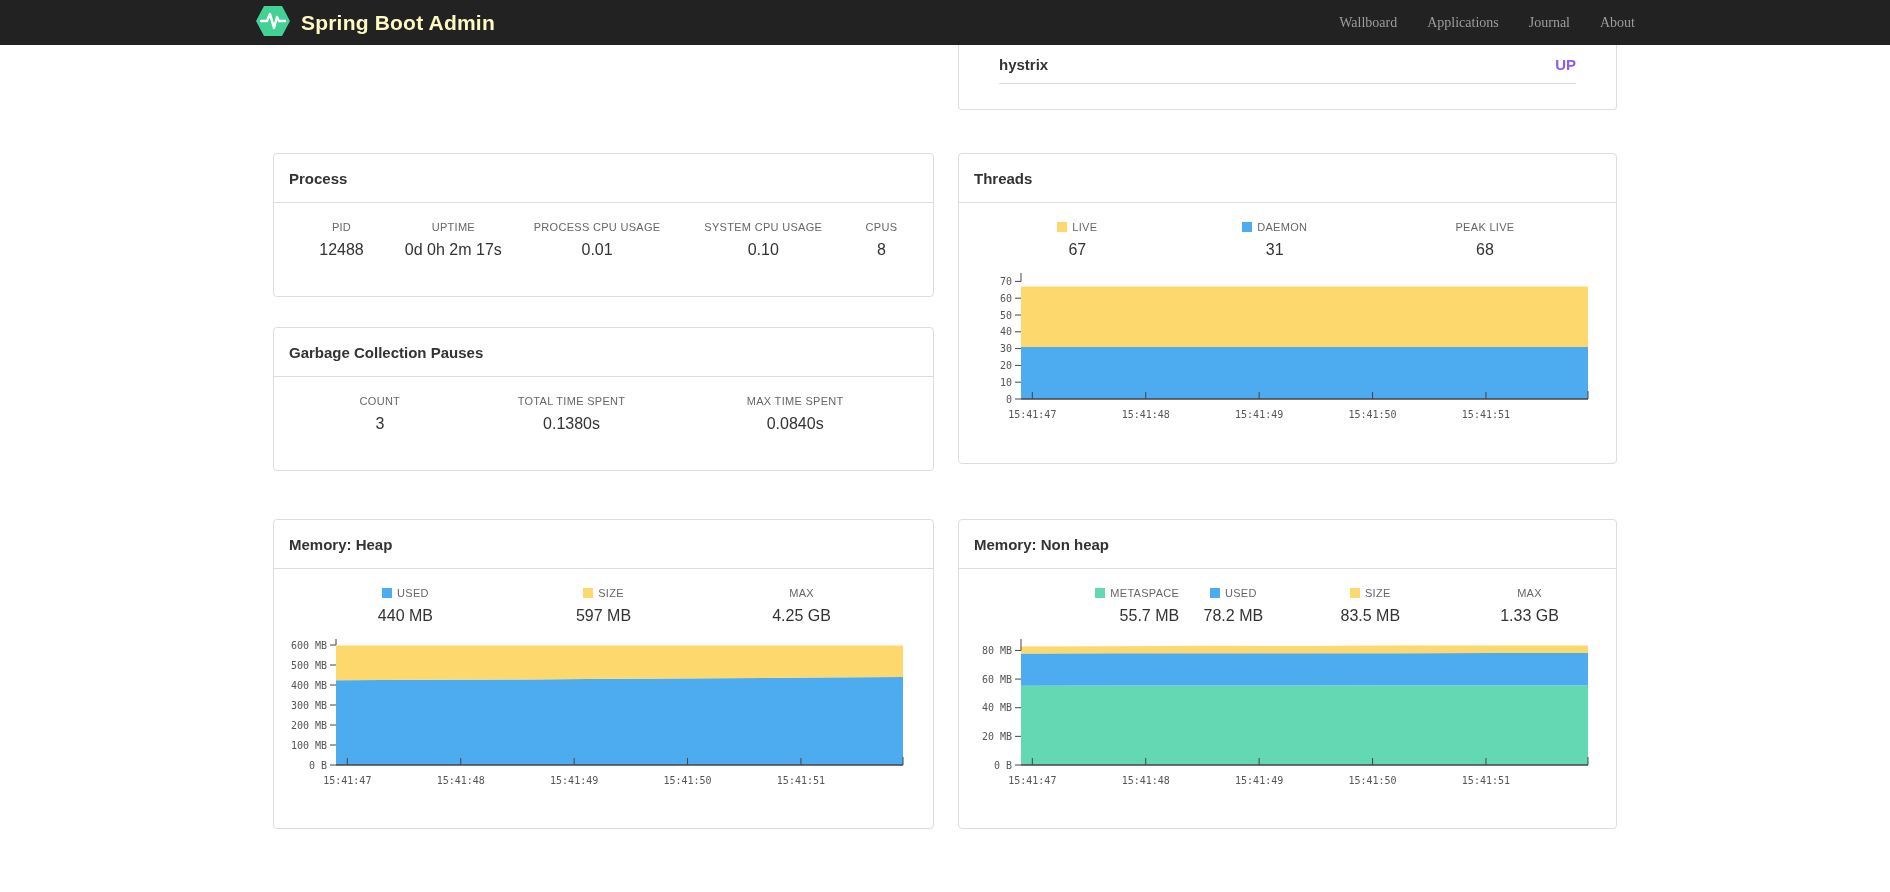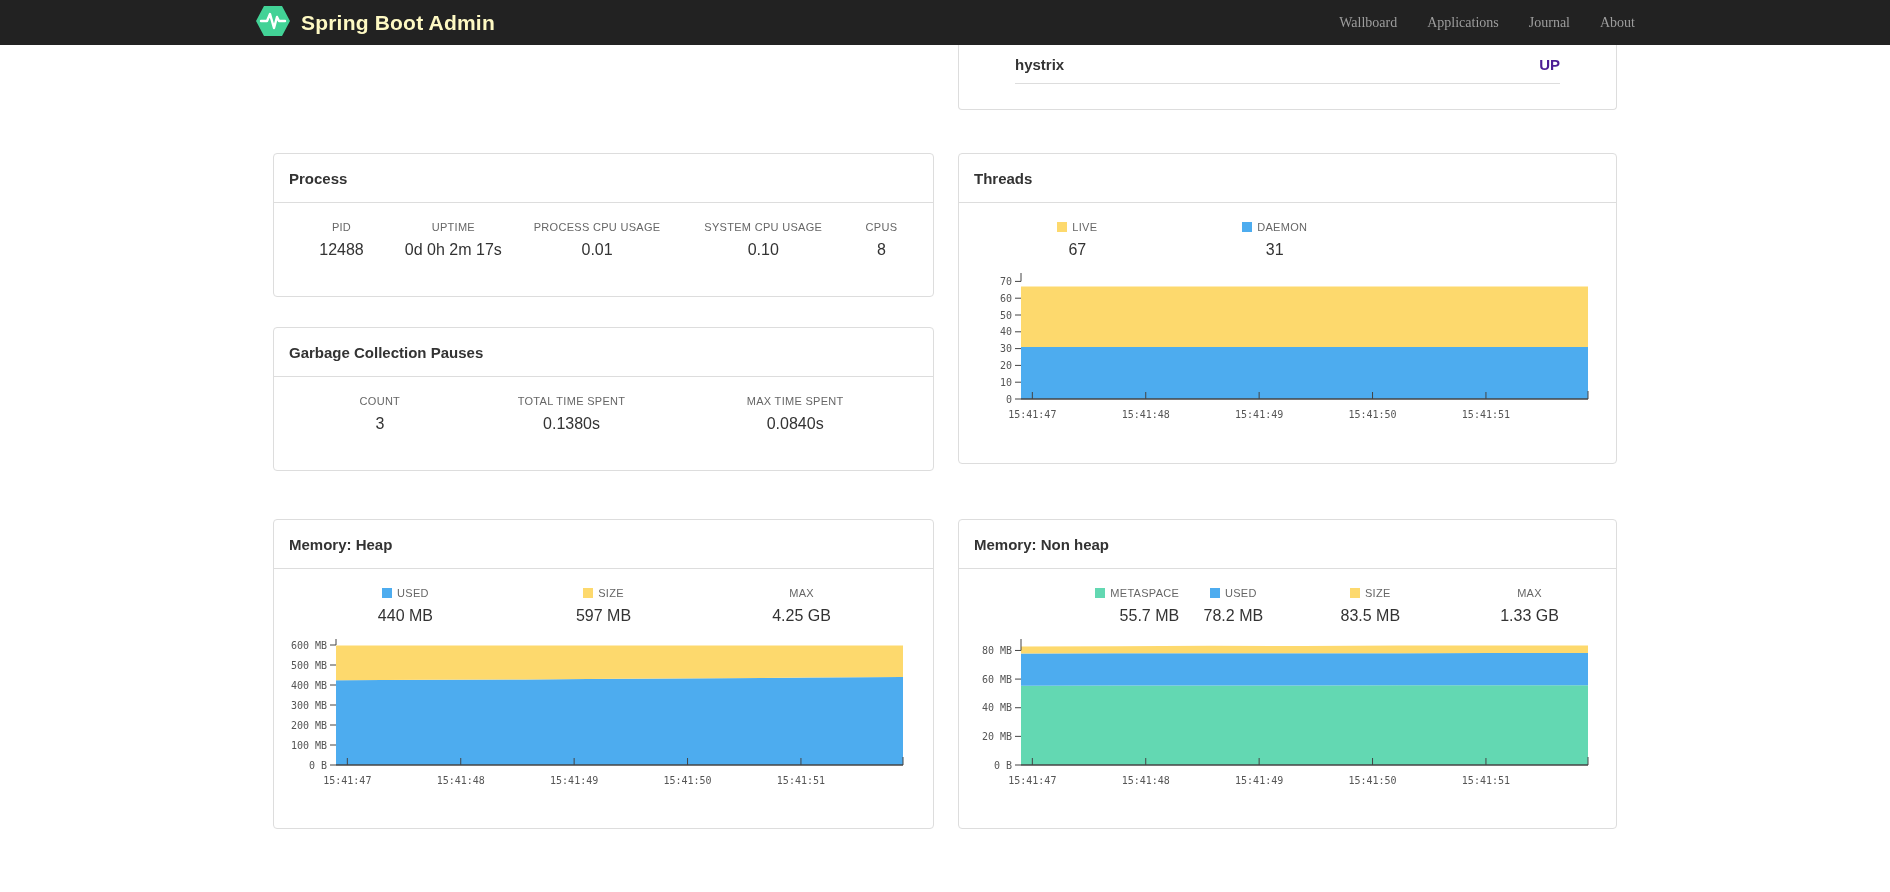--- a/index.html
+++ b/index.html
@@ -17,21 +17,21 @@
 
   
   .content { width:1344px; margin:0 auto; }
   .row2 { display:grid; grid-template-columns:661px 659px; column-gap:24px; align-items:start; }
 
   .panel { background:#fff; border:1px solid #ddd; border-radius:4px; }
   .panel-heading { padding:16px 15px 15px; border-bottom:1px solid #ddd; font-size:15px; font-weight:bold; color:#333; }
 
   
   .panel-cutoff { height:65px; border-top:none; border-radius:0 0 4px 4px; }
-  .app-row { height:39px; margin:0 56px; border-bottom:1px solid #ddd; display:flex; align-items:center; justify-content:space-between; }
+  .app-row { height:39px; margin:0 40px; border-bottom:1px solid #ddd; display:flex; align-items:center; justify-content:space-between; }
   .app-name { font-size:15px; font-weight:bold; color:#333; }
   .app-status { font-size:15px; font-weight:bold; }
 
   .gap-top { margin-top:43px; }
   .gap-mem { margin-top:48px;border-radius:7px; }
   .mb-23 { margin-bottom:30px; }
 
   .card-process, .card-gc { height:144px; }
   .card-threads { height:311px; }
   .card-mem { height:310px; }
@@ -72,21 +72,21 @@
   </div>
 </div>
 
 <div class="content">
 
   <div class="row2">
     <div></div>
     <div class="panel panel-cutoff">
       <div class="app-row">
         <span class="app-name">hystrix</span>
-        <span class="app-status" style="color: #4c1d95;">UP</span>
+        <span class="app-status" style="color: #8b5cf6;">UP</span>
       </div>
     </div>
   </div>
 
   <div class="row2 gap-top">
     <div>
       <div class="panel card-process mb-23">
         <div class="panel-heading">Process</div>
         <div class="metrics-row">
             <div class="metric-col" style="width: 18%;">
@@ -132,20 +132,24 @@
     <div class="panel card-threads">
       <div class="panel-heading">Threads</div>
       <div class="metrics-row">
           <div class="metric-col" style="width: 34%;">
             <div class="metric-label"><span class="legend-square" style="background: rgb(253, 217, 109);"></span>LIVE</div>
             <div class="metric-value">67</div>
           </div>
           <div class="metric-col" style="width: 28%;">
             <div class="metric-label"><span class="legend-square" style="background: rgb(77, 172, 239);"></span>DAEMON</div>
             <div class="metric-value">31</div>
+          </div>
+          <div class="metric-col" style="width: 38%;">
+            <div class="metric-label">PEAK LIVE</div>
+            <div class="metric-value">68</div>
           </div>
         </div>
       <div class="chart-host">
           <svg width="629" height="162" viewBox="0 0 629 162">
             <polygon points="52.0,79.9 146.5,79.9 241.0,79.9 335.5,79.9 430.0,79.9 524.5,79.9 619.0,79.9 619.0,132.0 524.5,132.0 430.0,132.0 335.5,132.0 241.0,132.0 146.5,132.0 52.0,132.0" fill="#4dacef"></polygon>
             <polygon points="52.0,19.4 146.5,19.4 241.0,19.4 335.5,19.4 430.0,19.4 524.5,19.4 619.0,19.4 619.0,79.9 524.5,79.9 430.0,79.9 335.5,79.9 241.0,79.9 146.5,79.9 52.0,79.9" fill="#fdd96d"></polygon>
             <line x1="52" y1="132" x2="619" y2="132" stroke="#444" stroke-width="1.4"></line>
             <line x1="619" y1="132" x2="619" y2="124" stroke="#444" stroke-width="1"></line>
             <line x1="46" y1="132" x2="52" y2="132" stroke="#444" stroke-width="1"></line>
             <text x="43" y="135.5" text-anchor="end" class="tick-text">0</text>

